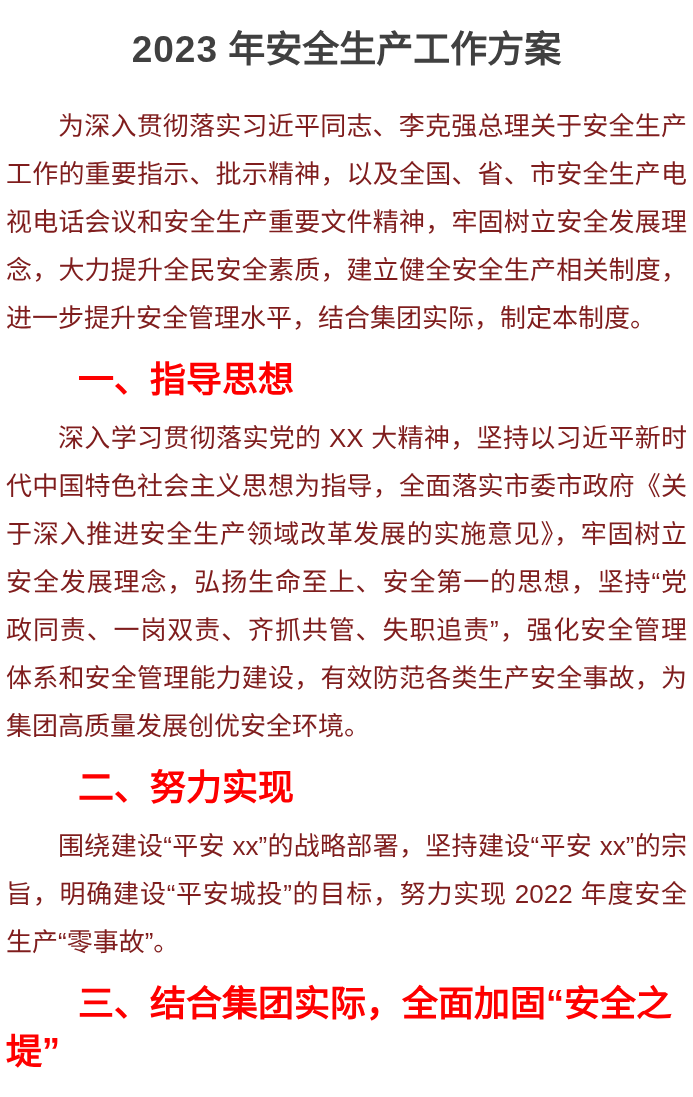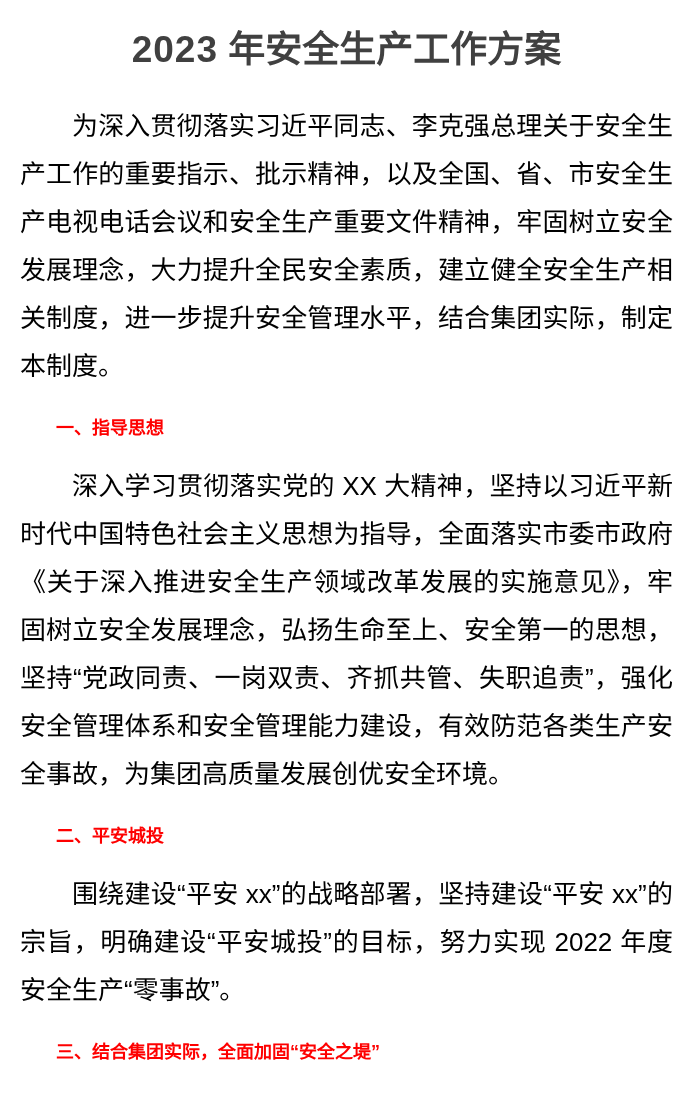--- a/index.html
+++ b/index.html
@@ -7,65 +7,65 @@
     padding: 0;
     background: #ffffff;
   }
   body {
     width: 693px;
     min-height: 1097px;
     font-family: "Liberation Sans", sans-serif;
     -webkit-font-smoothing: antialiased;
   }
   .doc {
-    padding: 0 20px;
+    padding: 0 6px;
     box-sizing: border-box;
   }
   .doc-title {
     margin: 24px 0 26px 0;
     text-align: center;
     font-size: 37px;
     line-height: 52px;
     font-weight: bold;
     color: #404040;
   }
   .doc-title .title-year {
     font-weight: 800;
     letter-spacing: 1px;
   }
   .body-para {
     margin: 10px 0;
     font-size: 26px;
     line-height: 48px;
-    color: #000000;
+    color: #7f1d1d;
     text-align: justify;
     text-indent: 2em;
     word-break: break-all;
   }
   .sec-heading {
     margin: 14px 0 6px 0;
-    font-size: 18px;
+    font-size: 36px;
     line-height: 48px;
     font-weight: bold;
     color: #fe0000;
     text-indent: 2em;
   }
 </style>
 </head>
 <body>
 
 <div class="doc">
 
   <h1 class="doc-title"><span class="title-year">2023</span> <span>年安全生产工作方案</span></h1>
 
   <p class="body-para">为深入贯彻落实习近平同志、李克强总理关于安全生产工作的重要指示、批示精神，以及全国、省、市安全生产电视电话会议和安全生产重要文件精神，牢固树立安全发展理念，大力提升全民安全素质，建立健全安全生产相关制度，进一步提升安全管理水平，结合集团实际，制定本制度。</p>
 
   <h2 class="sec-heading">一、指导思想</h2>
 
   <p class="body-para">深入学习贯彻落实党的 XX 大精神，坚持以习近平新时代中国特色社会主义思想为指导，全面落实市委市政府《关于深入推进安全生产领域改革发展的实施意见》，牢固树立安全发展理念，弘扬生命至上、安全第一的思想，坚持“党政同责、一岗双责、齐抓共管、失职追责”，强化安全管理体系和安全管理能力建设，有效防范各类生产安全事故，为集团高质量发展创优安全环境。</p>
 
-  <h2 class="sec-heading">二、平安城投</h2>
+  <h2 class="sec-heading">二、努力实现</h2>
 
   <p class="body-para">围绕建设“平安 xx”的战略部署，坚持建设“平安 xx”的宗旨，明确建设“平安城投”的目标，努力实现 2022 年度安全生产“零事故”。</p>
 
   <h2 class="sec-heading">三、结合集团实际，全面加固“安全之堤”</h2>
 
 </div>
 
 </body></html>

